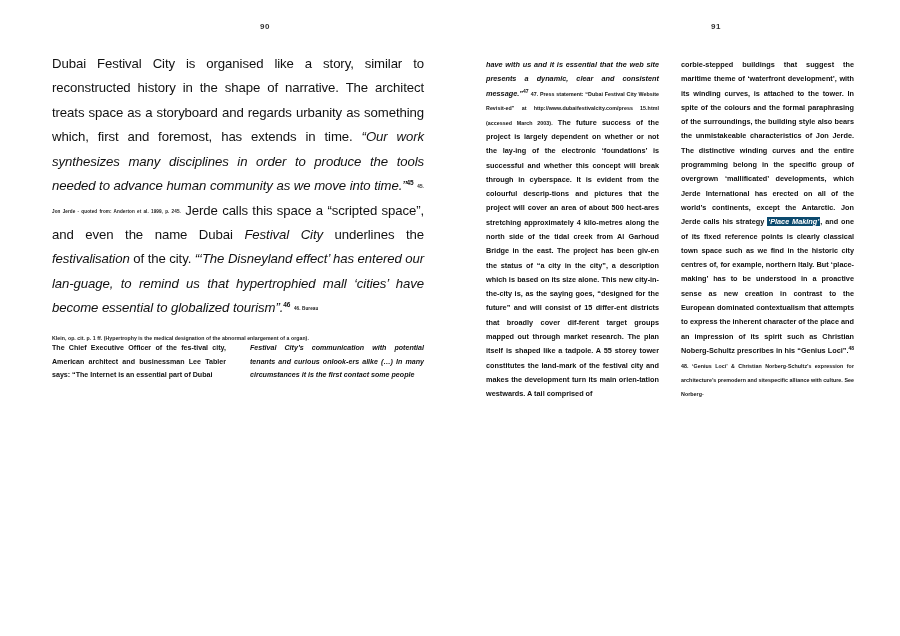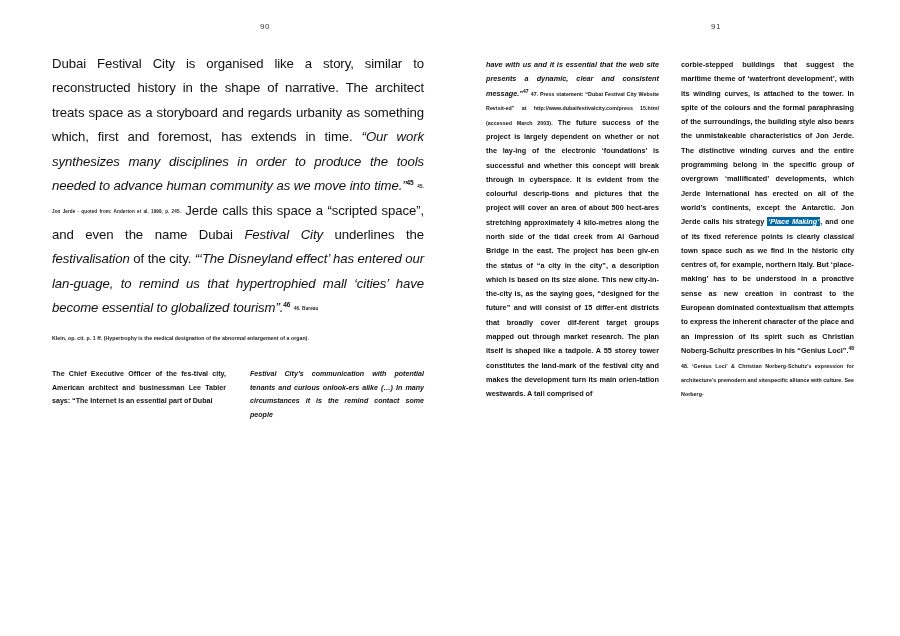--- a/index.html
+++ b/index.html
@@ -17,21 +17,21 @@
   .spread {
     position: relative;
     width: 900px;
     height: 636px;
     box-sizing: border-box;
   }
   .page-num {
     position: absolute;
     top: 22px;
     font-size: 8px;
-    font-weight: normal;
+    font-weight: bold;
     letter-spacing: 0.5px;
     color: #333;
   }
   .page-num.left { left: 260px; }
   .page-num.right { left: 711px; }
 
   
   .left-page {
     position: absolute;
     left: 52px;
@@ -61,21 +61,20 @@
   }
   .footnote-rule {
     margin-top: 14px;
     font-size: 5.2px;
     letter-spacing: 0.05px;
     color: #222;
     font-weight: bold;
     line-height: 1.4;
   }
   .two-col-bottom {
-    margin-top: 26px;
     display: flex;
     gap: 24px;
   }
   .two-col-bottom .col {
     width: 178px;
     font-size: 7.1px;
     line-height: 1.92;
     text-align: justify;
     font-weight: bold;
     color: #111;
@@ -103,21 +102,21 @@
     color: #111;
   }
   .rcol .it { font-style: italic; }
   .rcol .tiny {
     font-size: 5.3px;
     line-height: 1.75;
     font-weight: bold;
     letter-spacing: 0.05px;
   }
   .hl {
-    background: #0369a1;
+    background: #0c4a6e;
     color: #ffffff;
     padding: 0 1px;
     font-style: italic;
   }
   .sup {
     font-size: 5px;
     vertical-align: super;
     font-weight: bold;
   }
 </style>
@@ -131,21 +130,21 @@
 
   <div class="left-page">
     <div class="lead">
       <span>Dubai Festival City is organised like a story, similar to reconstructed history in the shape of narrative. The architect treats space as a storyboard and regards urbanity as something which, first and foremost, has extends in time. </span><span class="quote-it">“Our work synthesizes many disciplines in order to produce the tools needed to advance human community as we move into time.”</span><span class="ref-sup">45</span> <span class="inline-note">45. Jon Jerde - quoted from: Anderton et al. 1999, p. 245.</span><span> Jerde calls this space a “scripted space”, and even the name Dubai </span><span class="it">Festival City</span><span> underlines the  </span><span class="it">festivalisation</span><span> of the city. </span><span class="quote-it">“‘The Disneyland effect’ has entered our lan-guage, to remind us that hypertrophied mall ‘cities’ have become essential to globalized tourism”.</span><span class="ref-sup">46</span> <span class="inline-note">46. Bureau</span>
     </div>
 
     <div class="footnote-rule">Klein, op. cit. p. 1 ff. (Hypertrophy is the medical designation of the abnormal enlargement of a organ).</div>
 
     <div class="two-col-bottom">
       <div class="col">The Chief Executive Officer of the fes-tival city, American architect and businessman Lee Tabler says: “The Internet is an essential part of Dubai</div>
-      <div class="col italic">Festival City’s communication with potential tenants and curious onlook-ers alike (…) In many circumstances it is the remind contact some people</div>
+      <div class="col italic">Festival City’s communication with potential tenants and curious onlook-ers alike (…) In many circumstances it is the first contact some people</div>
     </div>
   </div>
 
   <div class="right-page">
     <div class="rcol">
       <span class="it">have with us and it is essential that the web site presents a dynamic, clear and consistent message.”</span><span class="sup">47</span> <span class="tiny">47. Press statement: “Dubai Festival City Website Revisit-ed” at http://www.dubaifestivalcity.com/press 15.html (accessed March 2003).</span><span> The future success of the project is largely dependent on whether or not the lay-ing of the electronic ‘foundations’ is successful and whether this concept will break through in cyberspace. It is evident from the colourful descrip-tions and pictures that the project will cover an area of about 500 hect-ares stretching approximately 4 kilo-metres along the north side of the tidal creek from Al Garhoud Bridge in the east. The project has been giv-en the status of “a city in the city”, a description which is based on its size alone. This new city-in-the-city is, as the saying goes, “designed for the future” and will consist of 15 differ-ent districts that broadly cover dif-ferent target groups mapped out through market research. The plan itself is shaped like a tadpole. A 55 storey tower constitutes the land-mark of the festival city and makes the development turn its main orien-tation westwards. A tail comprised of</span>
     </div>
     <div class="rcol">
       <span>corbie-stepped buildings that suggest the maritime theme of ‘waterfront development’, with its winding curves, is attached to the tower. In spite of the colours and the formal paraphrasing of the surroundings, the building style also bears the unmistakeable characteristics of Jon Jerde. The distinctive winding curves and the entire programming belong in the specific group of overgrown ‘mallificated’ developments, which Jerde International has erected on all of the world’s continents, except the Antarctic. Jon Jerde calls his strategy </span><span class="hl">‘Place Making’</span><span>, and one of its fixed reference points is clearly classical town space such as we find in the historic city centres of, for example, northern Italy. But ‘place-making’ has to be understood in a proactive sense as new creation in contrast to the European dominated contextualism that attempts to express the inherent character of the place and an impression of its spirit such as Christian Noberg-Schultz prescribes in his “Genius Loci”.</span><span class="sup">48</span> <span class="tiny">48. ‘Genius Loci’ &amp; Christian Norberg-Schultz’s expression for architecture’s premodern and sitespecific alliance with culture. See Norberg-</span>
     </div>

